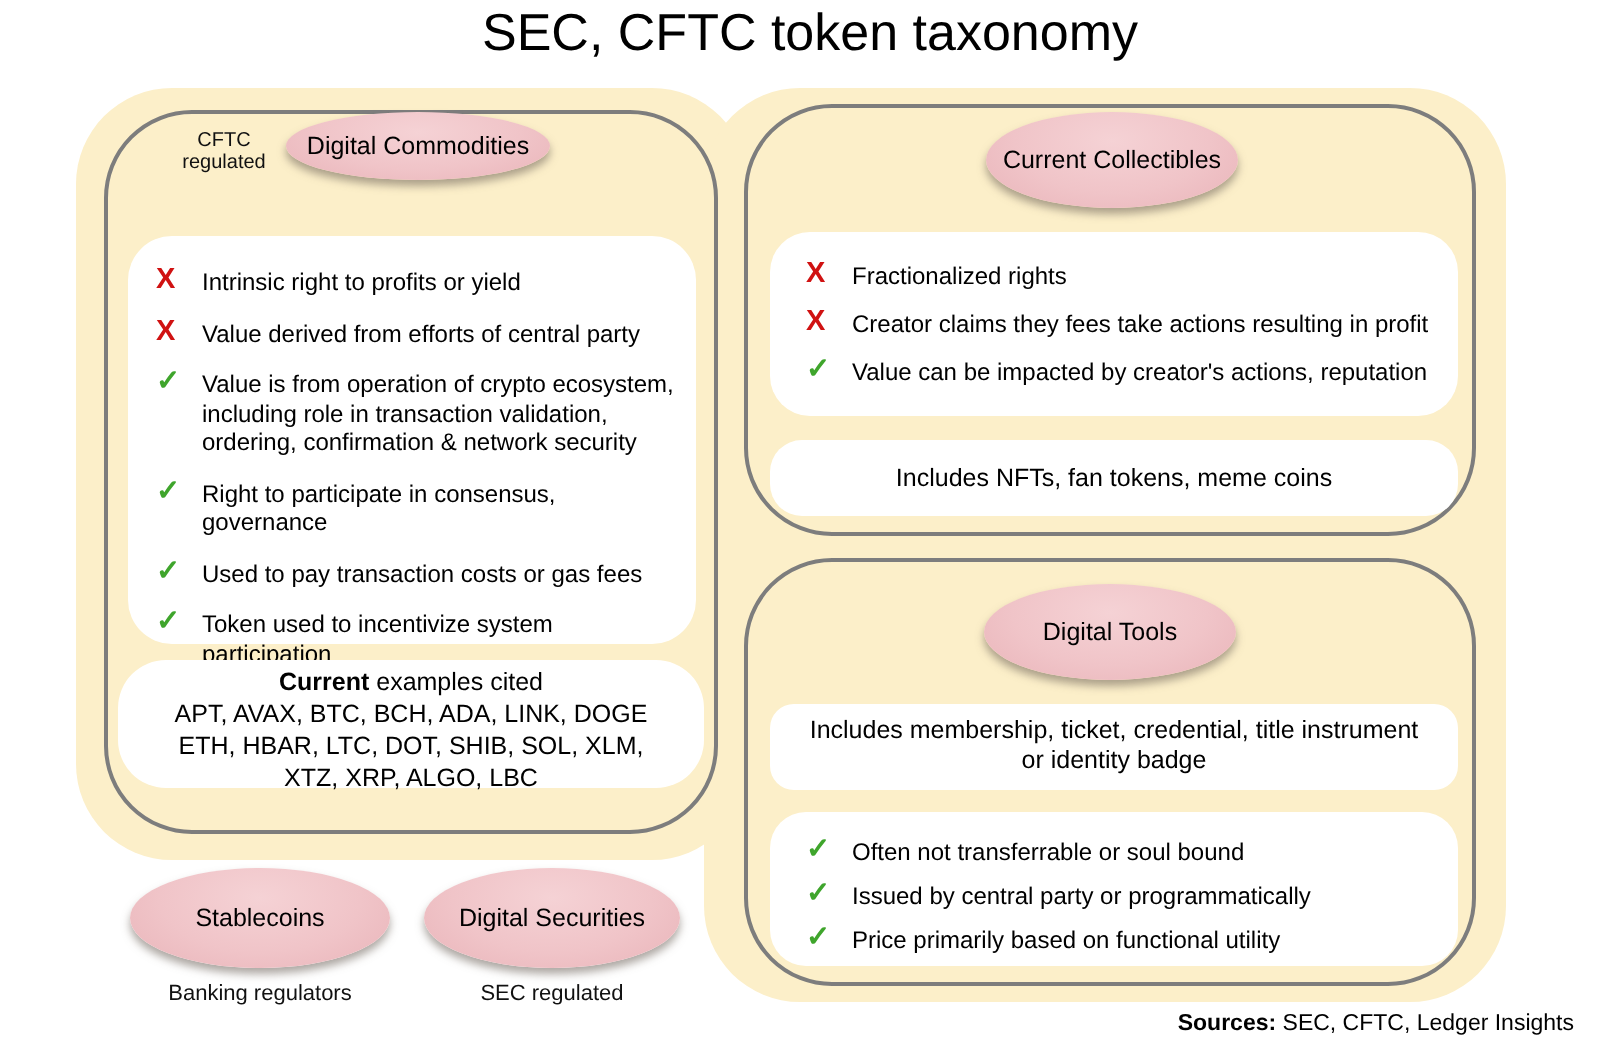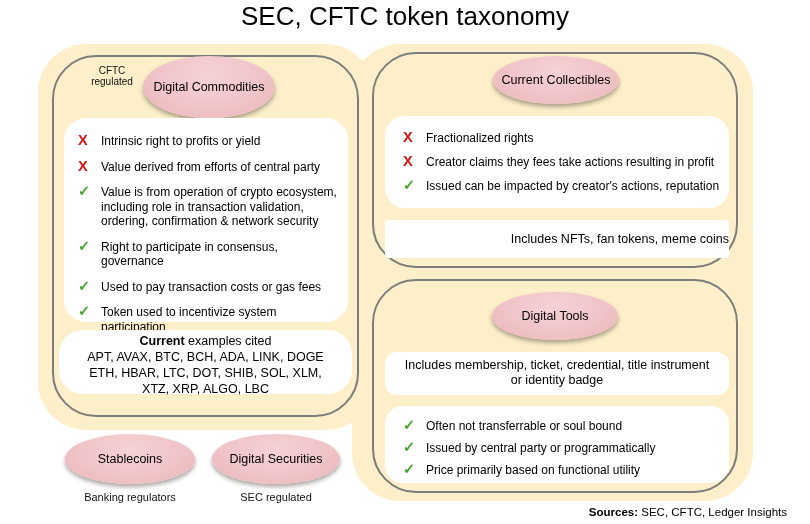--- a/index.html
+++ b/index.html
@@ -26,35 +26,35 @@
     position:absolute; left:82px; top:65px; width:60px;
     font-size:10px; line-height:11px; text-align:center; color:#111;
   }
   .oval {
     position:absolute; display:flex; align-items:center; justify-content:center;
     border-radius:50%;
     background:radial-gradient(ellipse at 50% 30%, #f5d2d5 0%, #f0c4c8 55%, #e9b4b9 100%);
     box-shadow:0 3px 4px rgba(105,95,85,0.55);
     font-size:12.5px; color:#000; text-align:center;
   }
-  .oval-commodities { left:143px; top:56px;  width:132px; height:62px; }
+  .oval-commodities { left:143px; top:56px;  width:132px; height:34px; }
   .oval-collectibles{ left:493px; top:56px;  width:126px; height:48px; }
   .oval-tools       { left:492px; top:292px; width:126px; height:48px; }
   .oval-stablecoins { left:65px;  top:434px; width:130px; height:50px; }
   .oval-securities  { left:212px; top:434px; width:128px; height:50px; }
   .whitebox { position:absolute; background:#fff; }
   .box-commodities-items { left:64px; top:118px; width:284px; height:204px; border-radius:22px; padding:15px 6px 0 12px; }
   .box-examples {
     left:59px; top:330px; width:293px; height:64px; border-radius:24px;
     text-align:center; font-size:12.5px; line-height:16px; padding-top:3px;
   }
   .box-col-items { left:385px; top:116px; width:344px; height:92px; border-radius:20px; padding:14px 4px 0 16px; }
   .box-col-includes {
-    left:385px; top:220px; width:344px; height:38px; border-radius:4px;
-    display:flex; align-items:center; justify-content:flex-end; font-size:12.5px;
+    left:385px; top:220px; width:344px; height:38px; border-radius:16px;
+    display:flex; align-items:center; justify-content:center; font-size:12.5px;
   }
   .box-tools-includes {
     left:385px; top:352px; width:344px; height:43px; border-radius:12px;
     text-align:center; font-size:12.5px; line-height:15px; padding-top:6px;
   }
   .box-tools-items { left:385px; top:406px; width:344px; height:77px; border-radius:18px; padding:12px 4px 0 16px; }
   .item { display:flex; align-items:flex-start; margin-bottom:10px; font-size:12px; line-height:14.5px; }
   .box-col-items .item   { margin-bottom:9px; line-height:14px; }
   .box-tools-items .item { margin-bottom:7px; line-height:14px; }
   .mark { flex:0 0 25px; font-weight:700; padding-left:2px; font-size:14.5px; line-height:14px; }
@@ -138,21 +138,21 @@
   <div class="item">
     <span class="mark mark-x">X</span>
     <span class="txt">Fractionalized rights</span>
   </div>
   <div class="item">
     <span class="mark mark-x">X</span>
     <span class="txt">Creator claims they fees take actions resulting in profit</span>
   </div>
   <div class="item">
     <span class="mark mark-check">✓</span>
-    <span class="txt">Issued can be impacted by creator's actions, reputation</span>
+    <span class="txt">Value can be impacted by creator's actions, reputation</span>
   </div>
 </div>
 
 <div class="whitebox box-col-includes">
   <span>Includes NFTs, fan tokens, meme coins</span>
 </div>
 
 <div class="whitebox box-tools-includes">
   <div>Includes  membership, ticket, credential, title instrument</div>
   <div>or identity badge</div>

